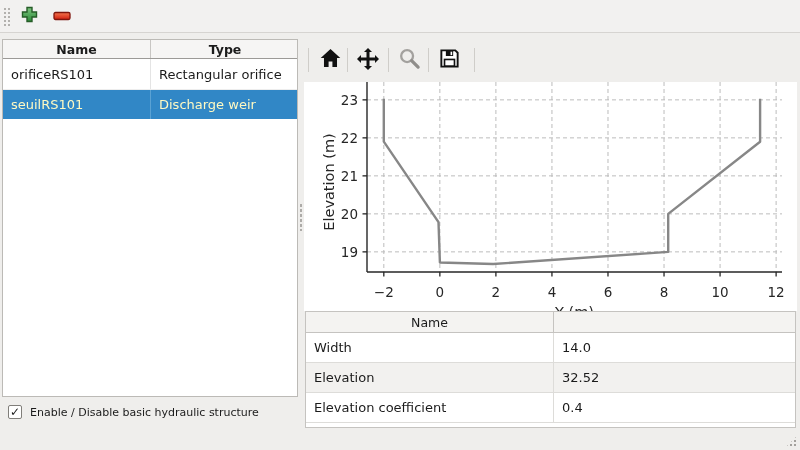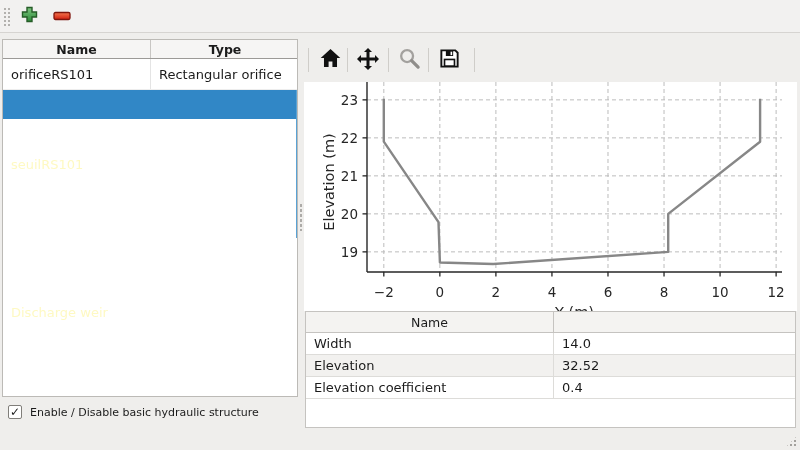--- a/index.html
+++ b/index.html
@@ -37,21 +37,21 @@
     font-weight:bold; font-size:12.5px; cursor:pointer;
   }
   .structures .hdr .cell:first-child { border-right:1px solid #c8c6c3; }
   .structures .row { display:flex; height:30px; align-items:stretch; cursor:pointer;text-align:right; }
   .structures .row .cell {
     flex:0 0 148px; display:flex; align-items:center;
     padding-left:8px; font-size:13px;
   }
   .structures .row .cell:first-child { border-right:1px solid #e4e4e4; }
   .structures .row + .row { border-top:1px solid #ededed; }
-  .structures .row.selected { background:var(--sel,#3187c6); color:#fef9c3;flex-direction:column; }
+  .structures .row.selected { background:var(--sel,#3187c6); color:#fef9c3; }
   .structures .row.selected .cell:first-child { border-right:1px solid #5aa2d4; }
 
   
   .vsplit {
     position:absolute; left:299px; top:203px; width:5px; height:28px; cursor:col-resize;
     background-image:radial-gradient(#adaba8 1px, transparent 1.3px);
     background-size:4px 5px;
   }
   
   .hsplit {
@@ -83,21 +83,21 @@
 
   
   .params {
     position:absolute; left:305px; top:311px; width:491px; height:117px;
     background:#ffffff; border:1px solid #c5c3c0;
   }
   .params .hdr { display:flex; height:21px; background:#f4f3f1; border-bottom:1px solid #c5c3c0; }
   .params .hdr .cell { display:flex; align-items:center; justify-content:center; font-size:12.5px; cursor:pointer; }
   .params .hdr .cell.name { flex:0 0 248px; border-right:1px solid #c5c3c0; }
   .params .hdr .cell.value { flex:1; }
-  .params .row { display:flex; height:22px; border-bottom:1px solid #dddcd9; }
+  .params .row { display:flex; height:30px; border-bottom:1px solid #dddcd9; }
   .params .row.alt { background:#f2f1ef; }
   .params .row .cell { display:flex; align-items:center; padding-left:8px; font-size:13px; }
   .params .row .cell.name { flex:0 0 248px; border-right:1px solid #dddcd9; }
   .params .row .cell.value { flex:1; }
 
   
   .size-grip {
     position:absolute; left:785px; top:435px; width:13px; height:13px; cursor:nwse-resize;
     background-image:radial-gradient(#a3a19d 1px, transparent 1.3px);
     background-size:4px 4px;

